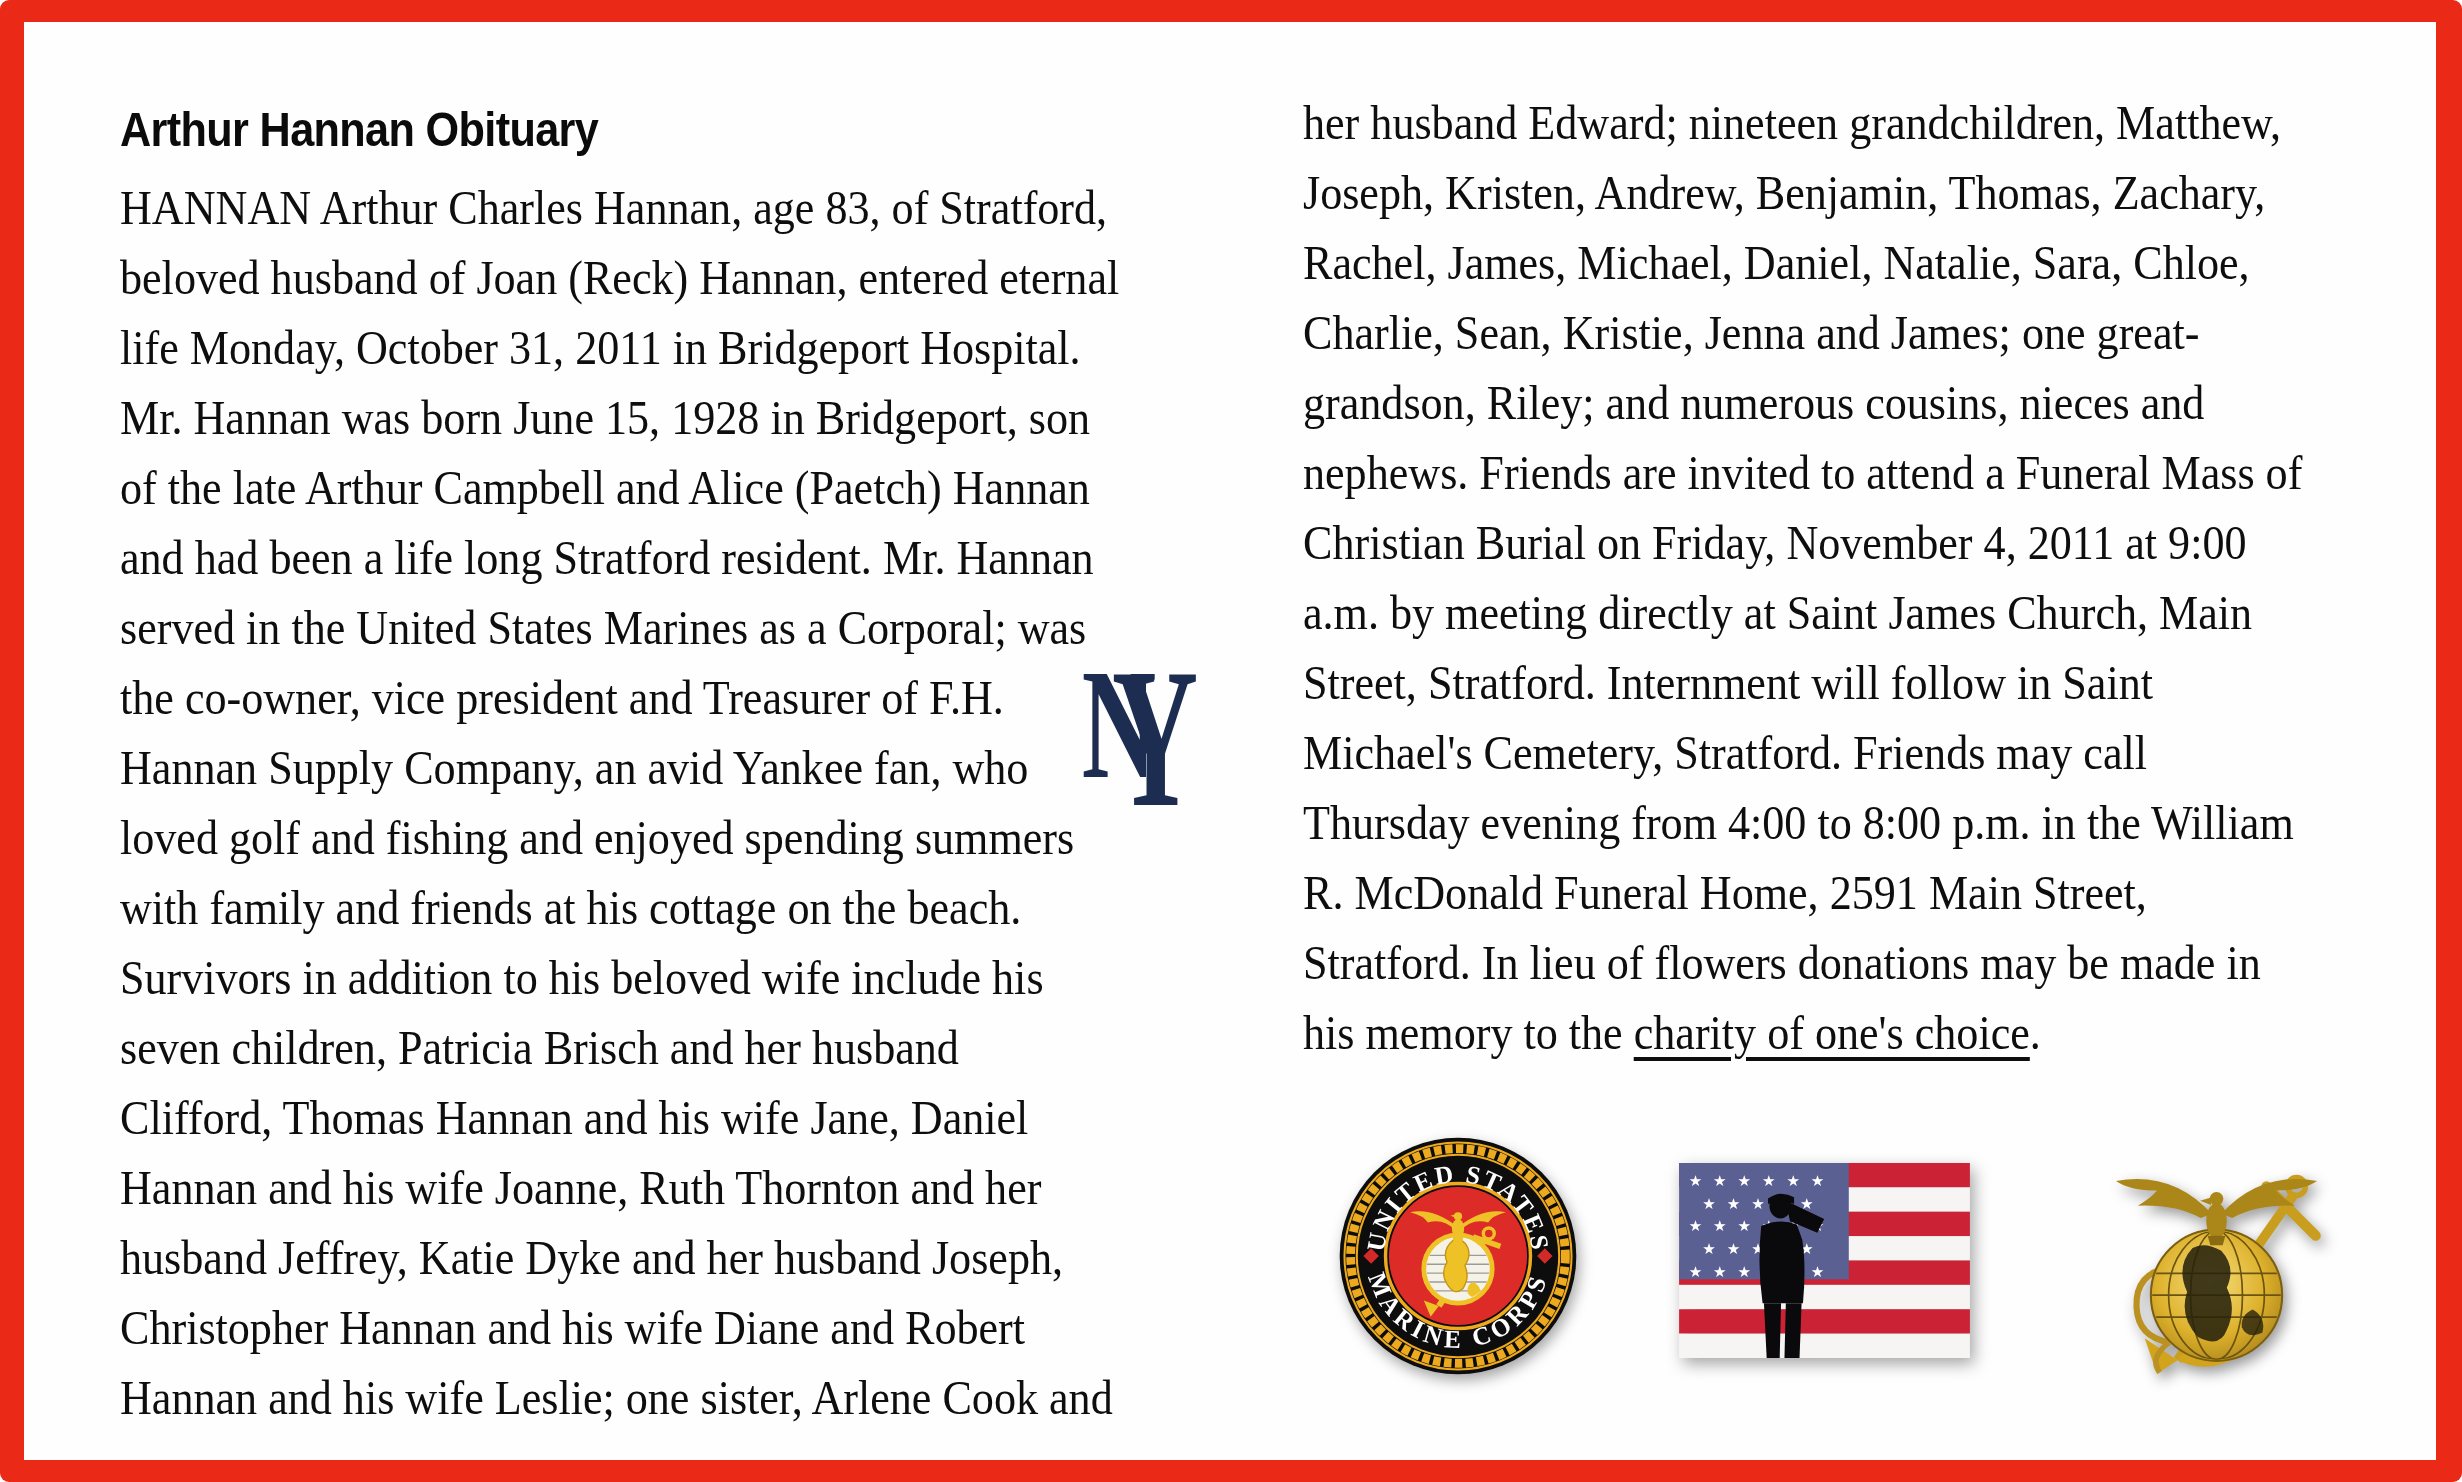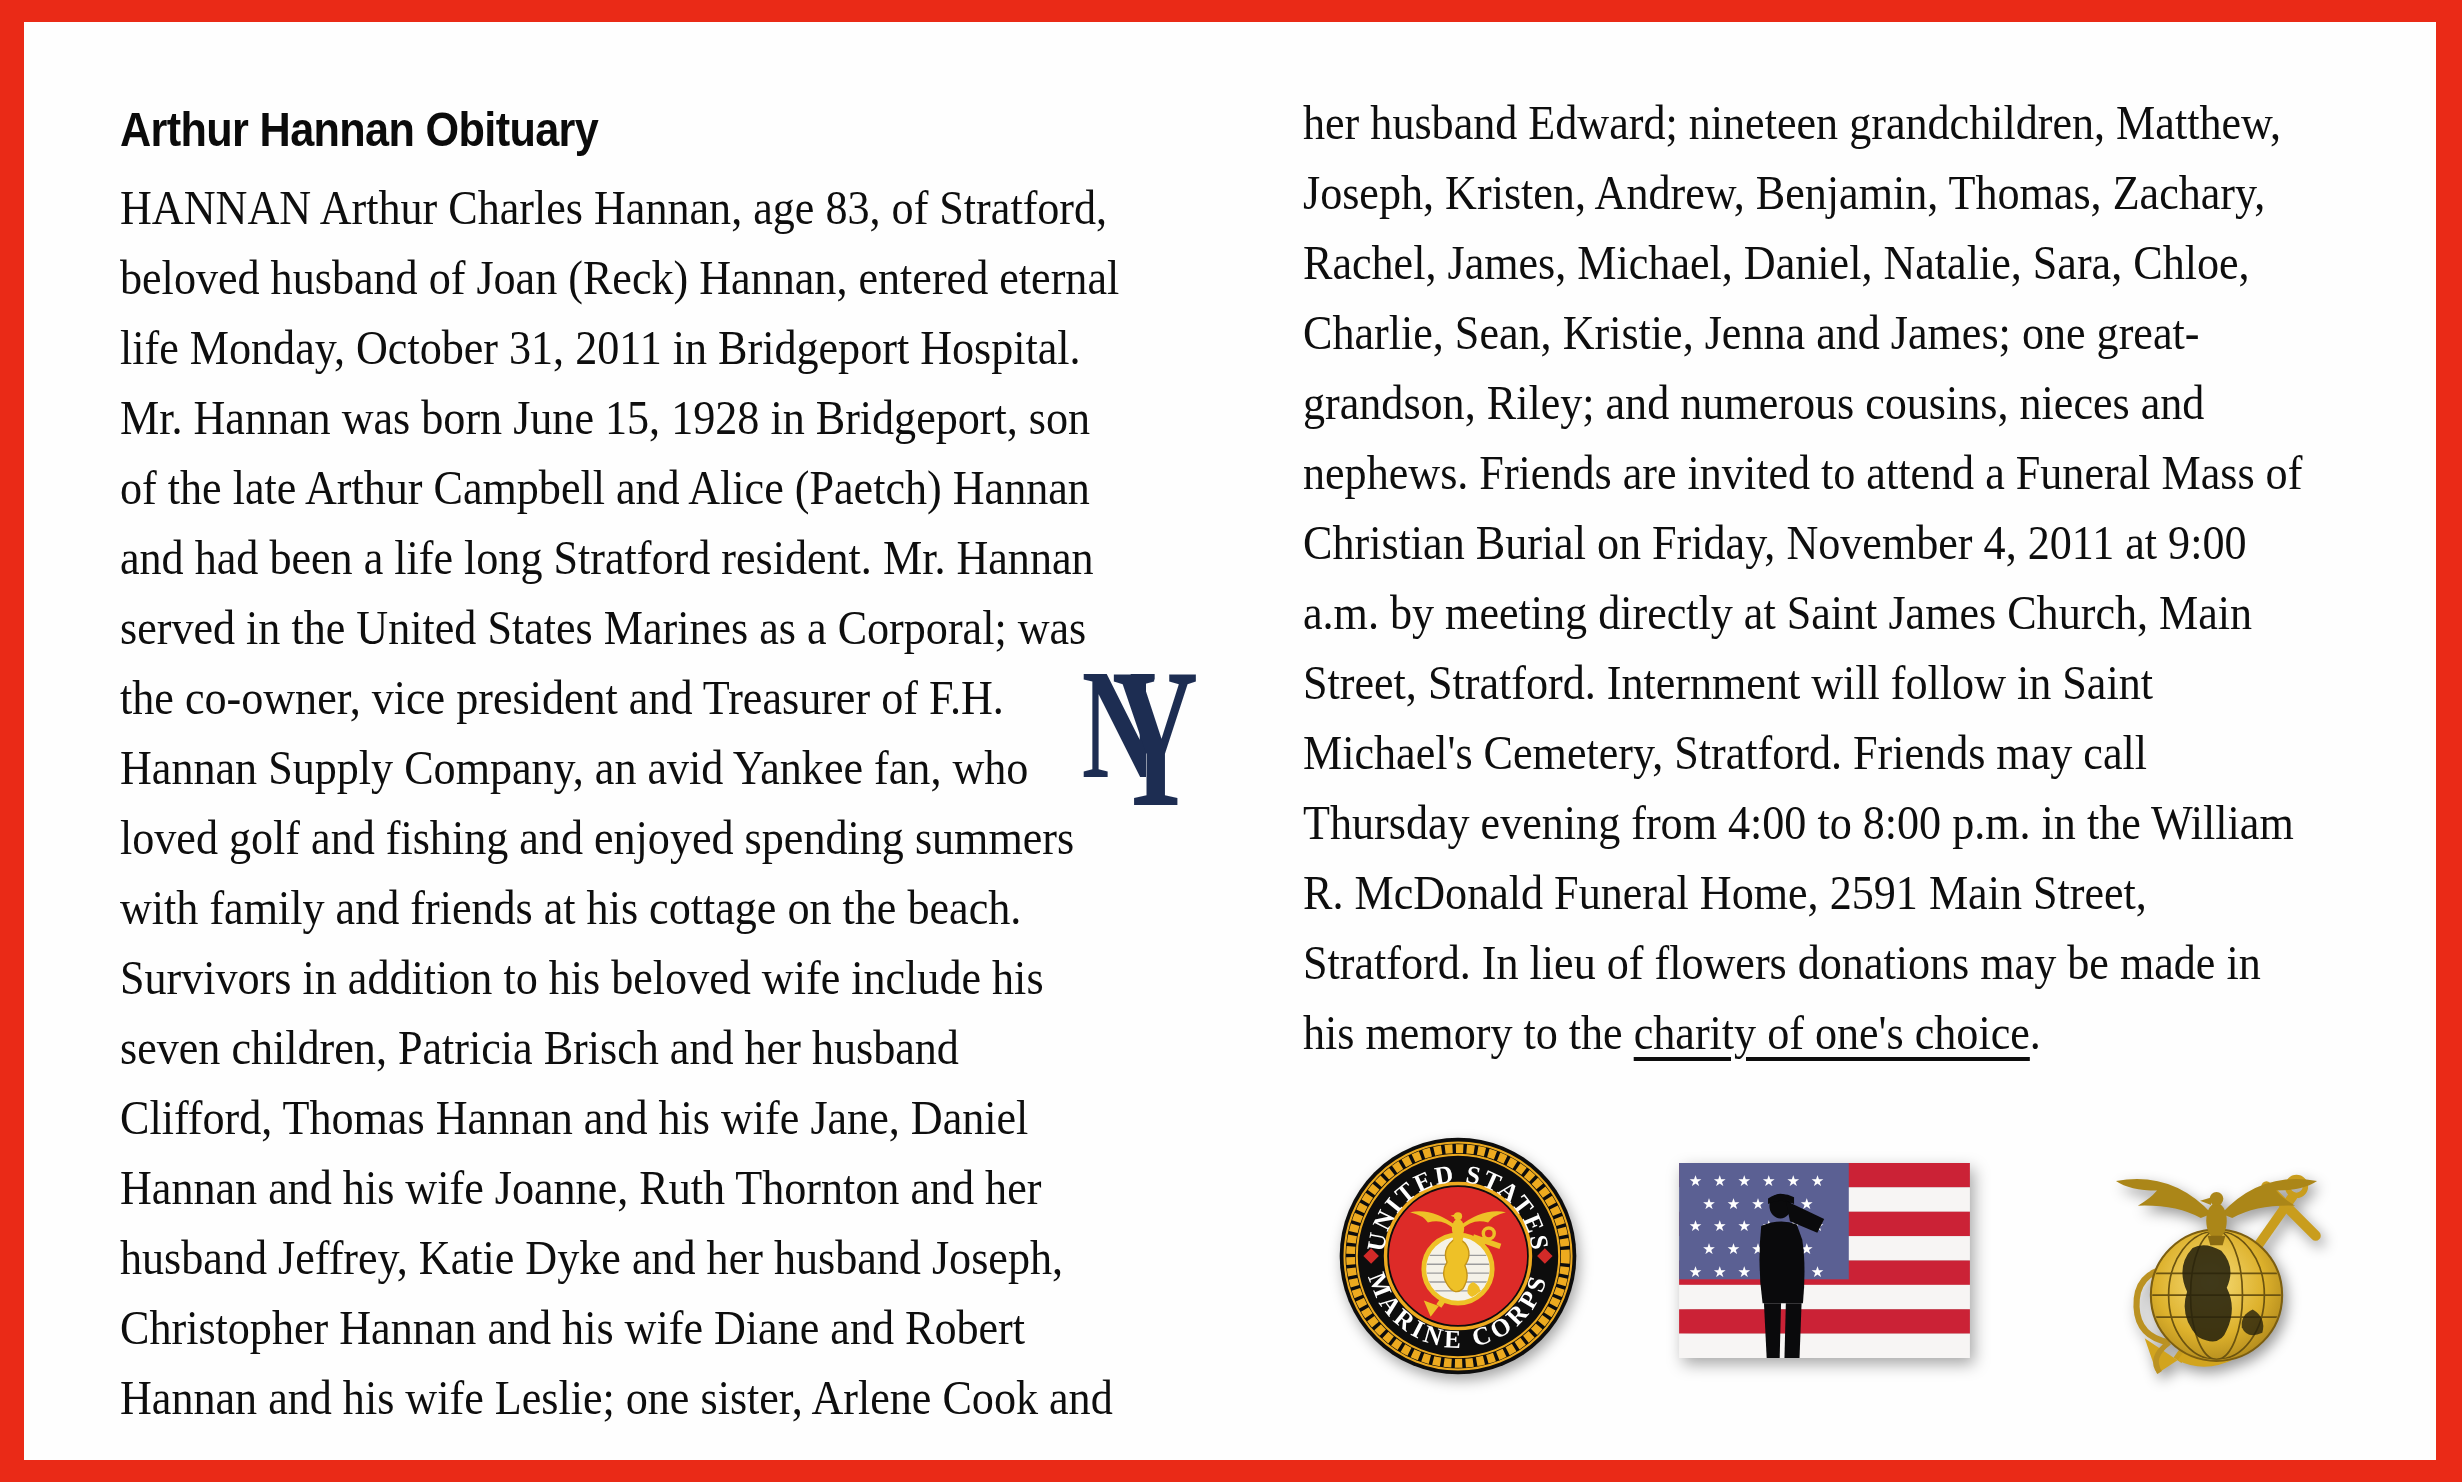--- a/index.html
+++ b/index.html
@@ -1,16 +1,16 @@
 <!DOCTYPE html>
 <html style="font-size:11px"><head>
 <meta charset="utf-8">
 <style>
   html,body{margin:0;padding:0;background:#fff;}
-  .screen{position:relative;width:2462px;height:1482px;background:#ea2a17;overflow:hidden;font-family:"Liberation Serif",serif;}
+  .screen{position:relative;width:2462px;height:1482px;background:#ea2a17;overflow:hidden;font-family:"Liberation Serif",serif;border-radius:9px;}
   .paper{position:absolute;left:24px;top:22px;width:2412px;height:1438px;background:#fefefe;}
   .title{position:absolute;left:96px;top:52px;font-family:"Liberation Sans",sans-serif;font-weight:bold;
          font-size:48px;line-height:48px;letter-spacing:-0.7px;color:#0b0b0b;white-space:nowrap;
          transform:scaleX(0.9);transform-origin:0 0;}
   .col{position:absolute;font-size:49px;color:#0e0e0e;transform:scaleX(0.9);transform-origin:0 0;}
   .col .ln{height:70px;line-height:70px;white-space:nowrap;}
   .col-left{left:96px;top:151px;}
   .col-right{left:1279px;top:66px;}
   .u{text-decoration:underline;text-decoration-thickness:4.1px;text-underline-offset:8.2px;}
   .yankees{position:absolute;left:1054px;top:648px;width:130px;height:140px;}

